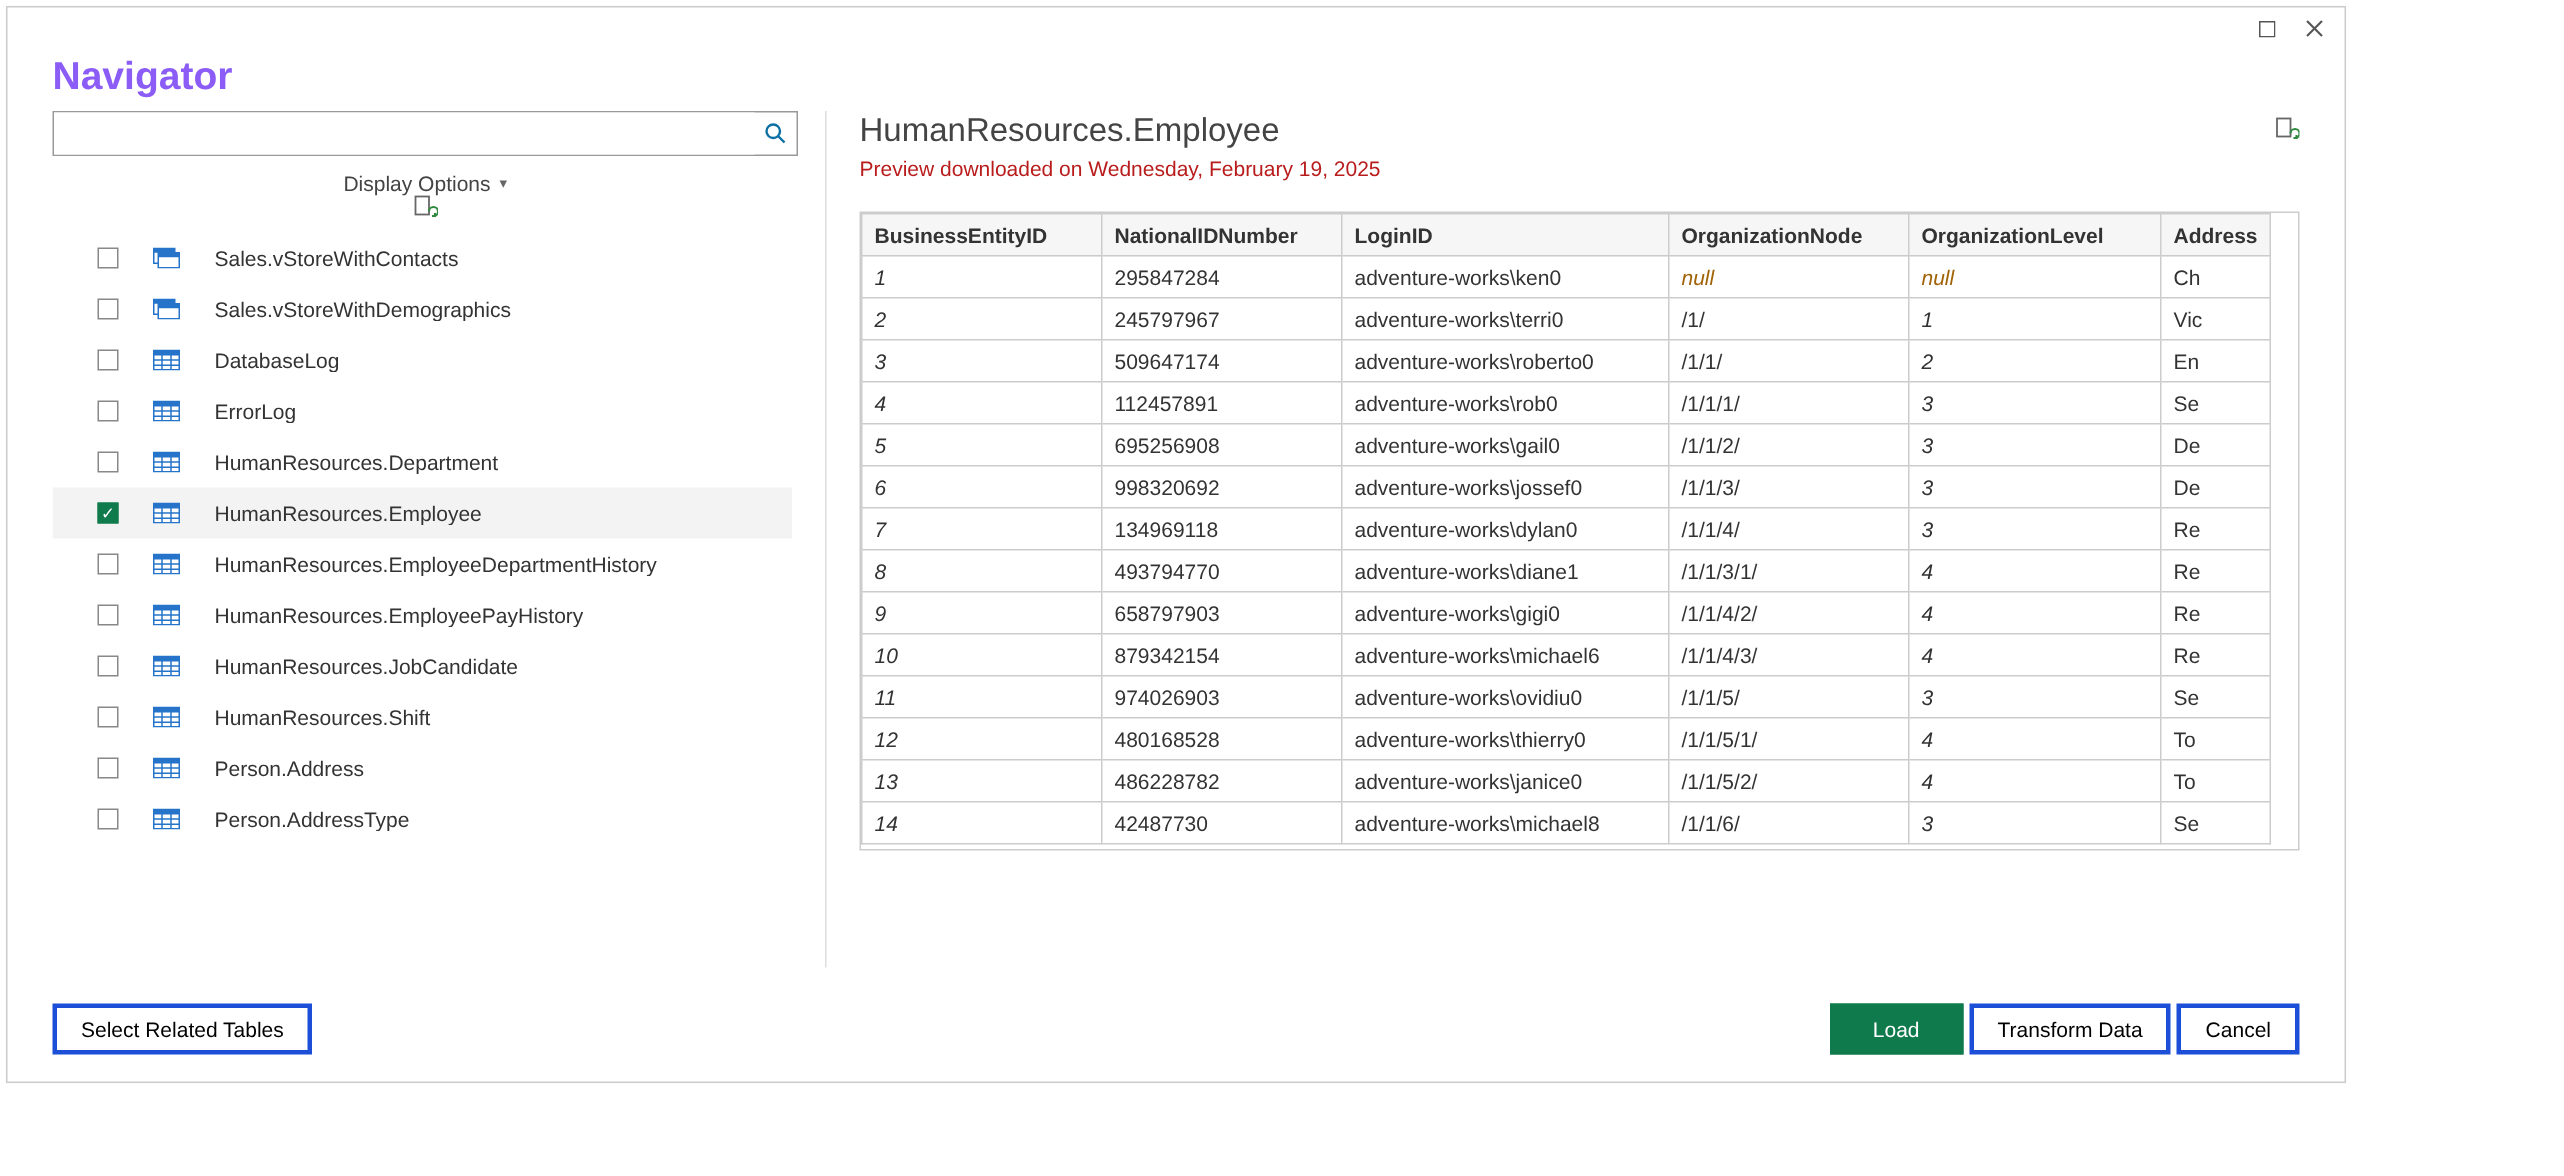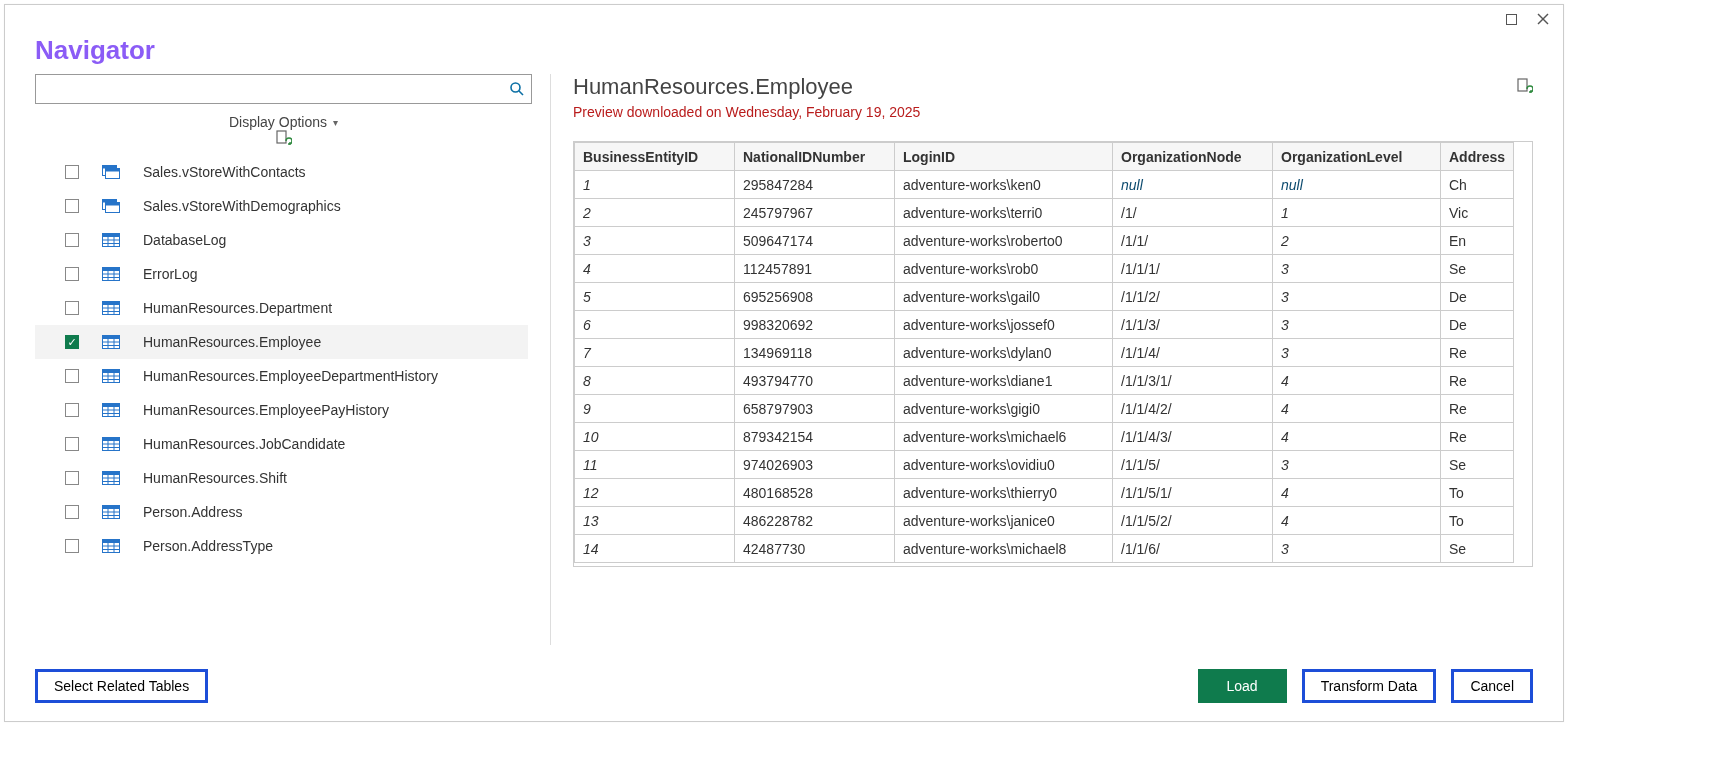--- a/index.html
+++ b/index.html
@@ -186,21 +186,21 @@
     height: 28px;
     white-space: nowrap;
   }
   table.grid th {
     background: #f6f6f6;
     font-weight: 600;
     color: #333;
   }
   td.num { text-align: right; font-style: italic; }
   td.rnum { text-align: right; font-style: italic; }
-  td.null { text-align: right; font-style: italic; color: #0c4a6e; }
+  td.null { text-align: right; font-style: italic; color: #a16207; }
   .col-id { width: 160px; }
   .col-nid { width: 160px; }
   .col-login { width: 218px; }
   .col-org { width: 160px; }
   .col-lvl { width: 168px; }
   .col-jt  { width: 70px; }
 
   .footer {
     display: flex;
     justify-content: space-between;
@@ -216,21 +216,21 @@
     font-family: inherit;
   }
   .btn.primary {
     background: #0f7b4d;
     color: #fff;
     border-color: #0f7b4d;
     padding: 6px 26px;
   }
   .footer-right {
     display: flex;
-    gap: 15px;
+    gap: 4px;
     border-radius: 10px;
   }
 
   
   .treewrap::-webkit-scrollbar { width: 16px; }
   .treewrap::-webkit-scrollbar-thumb { background: #c8c8c8; }
   .treewrap::-webkit-scrollbar-button { height: 16px; background:#eee; }
   .gridwrap::-webkit-scrollbar { width: 16px; height: 16px; }
   .gridwrap::-webkit-scrollbar-thumb { background: #c8c8c8; }
   .gridwrap::-webkit-scrollbar-button { width:16px; height:16px; background:#eee; }

